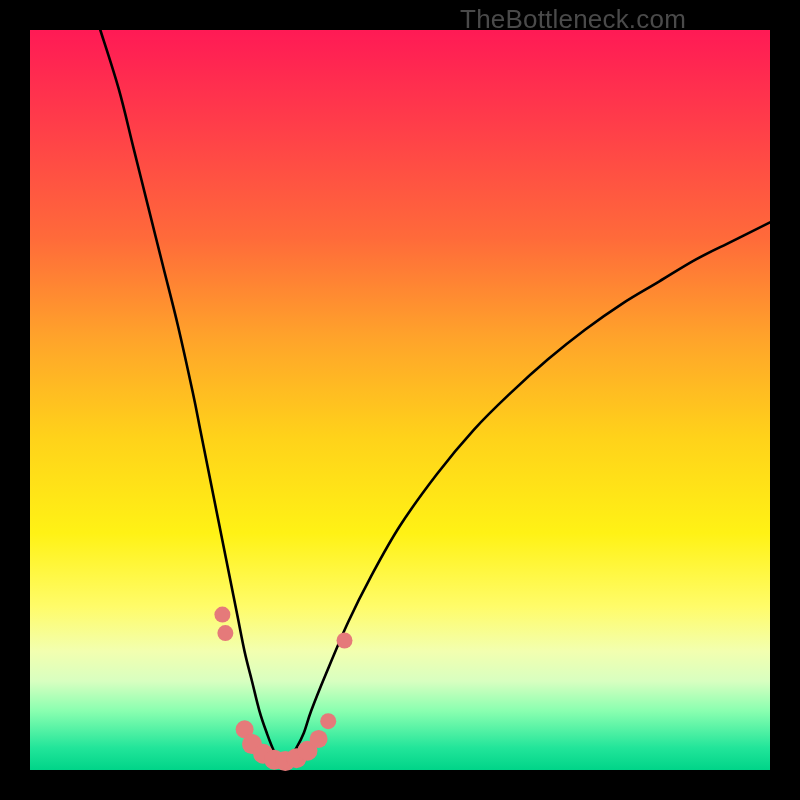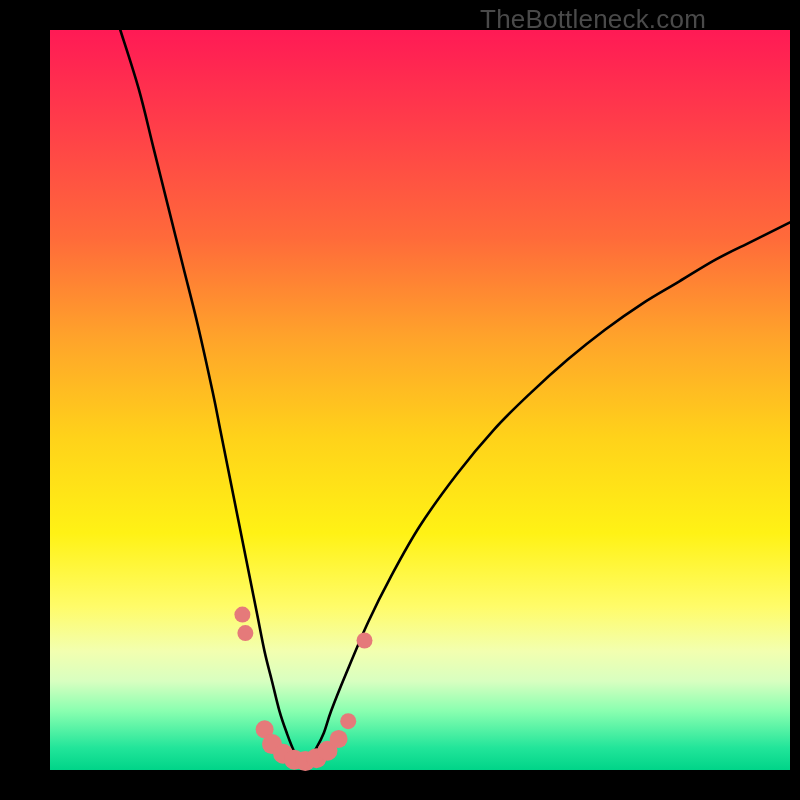--- a/index.html
+++ b/index.html
@@ -2,21 +2,20 @@
 <html><head>
 <meta charset="utf-8">
 <style>
   * { margin: 0; padding: 0; box-sizing: border-box; }
   html, body { width: 800px; height: 800px; overflow: hidden; background: #000; }
   .frame {
     width: 696px;
     height: 800px;
     background: #000;
     position: relative;
-    margin-left: 20px;
   }
   .plot-area {
     position: absolute;
     left: 30px;
     top: 30px;
     width: 740px;
     height: 740px;
     background: linear-gradient(to bottom,
       #ff1a55 0%,
       #ff3b4a 12%,

